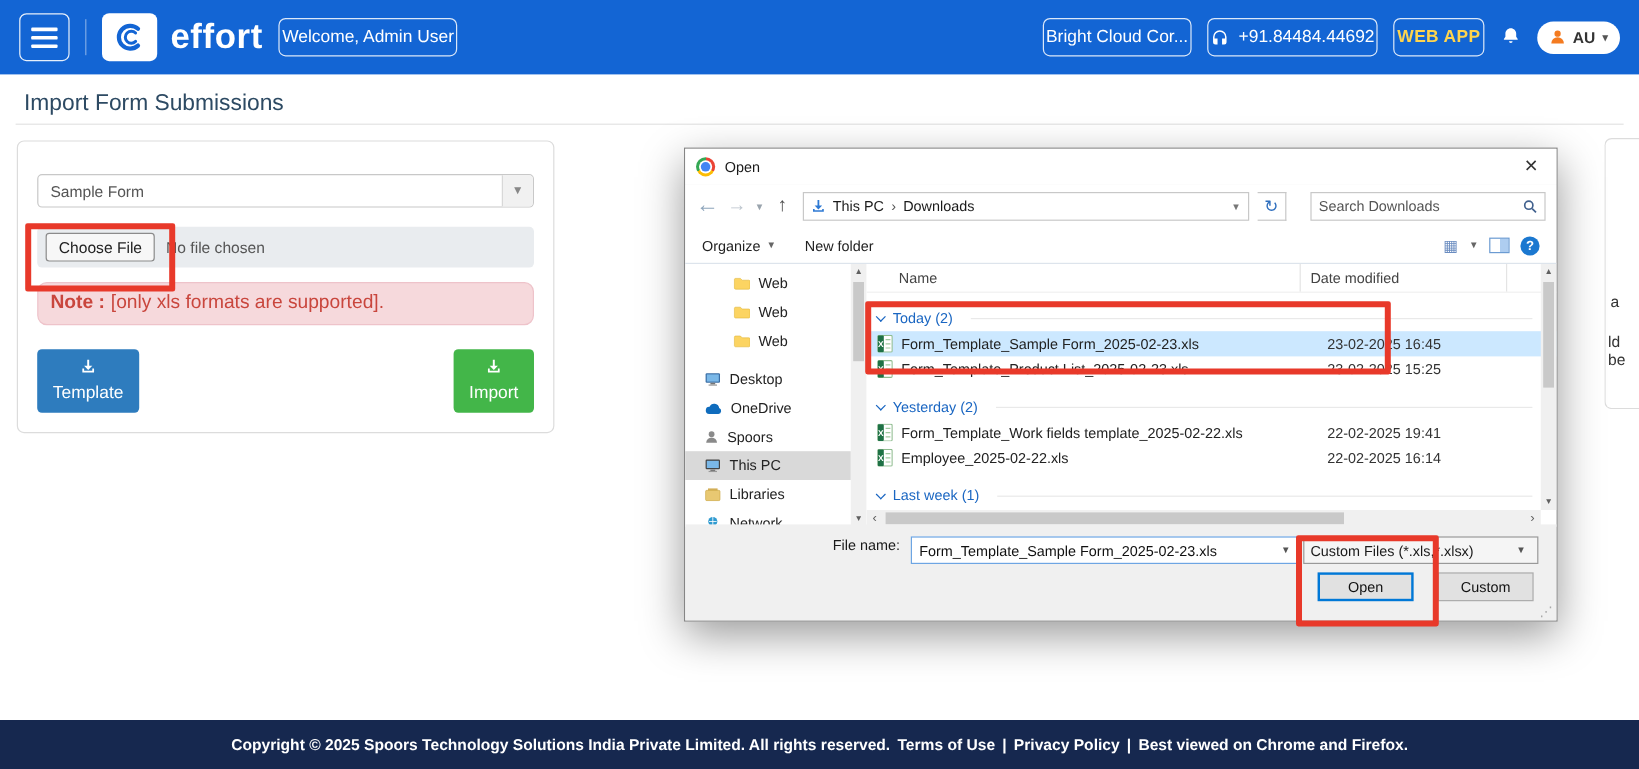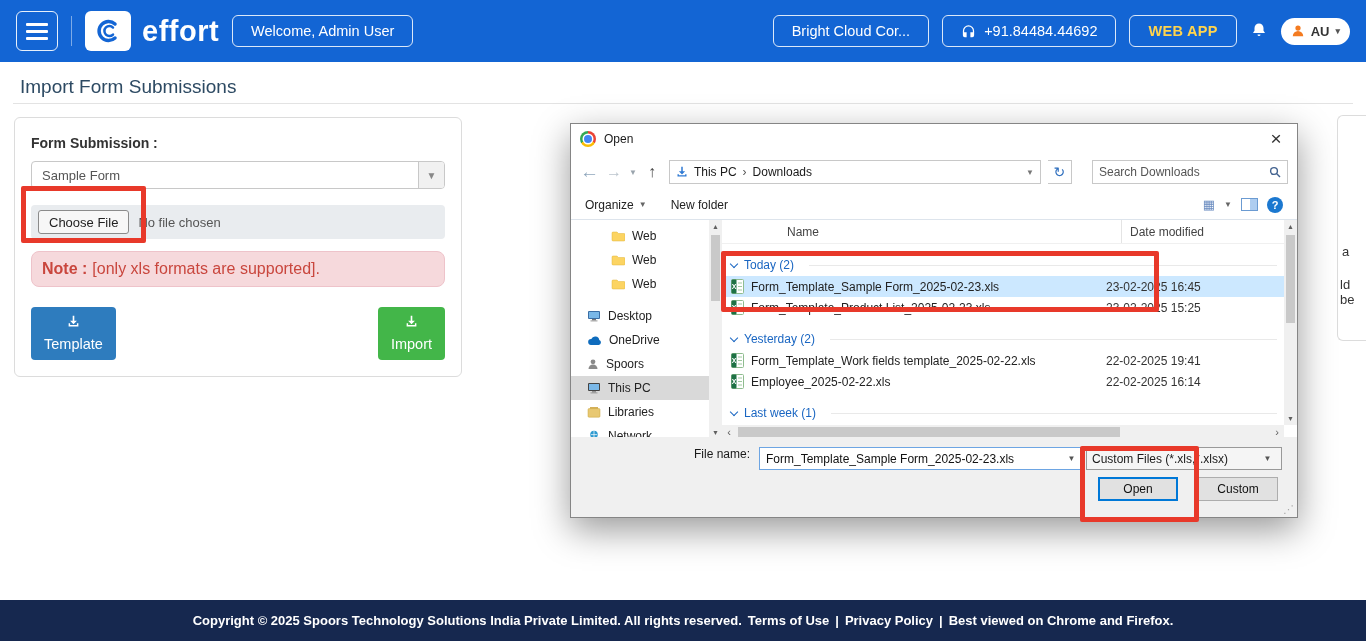--- a/index.html
+++ b/index.html
@@ -15,21 +15,21 @@
     display: flex; align-items: center; padding: 0 16px; gap: 13px;
   }
   .burger { width: 42px; height: 40px; border: 1px solid rgba(255,255,255,.9); border-radius: 6px;
     display: flex; flex-direction: column; justify-content: center; gap: 4px; padding: 0 9px; cursor: pointer; }
   .burger i { display: block; height: 3px; background: #fff; border-radius: 1px; }
   .hdr-divider { width: 1px; height: 30px; background: rgba(255,255,255,.45); }
   .logo-box { width: 46px; height: 40px; background: #fff; border-radius: 6px;
     display: flex; align-items: center; justify-content: center; }
   .brand { color: #fff; font-size: 29px; font-weight: bold; letter-spacing: .5px; margin-left: -2px; }
   .hdr-btn { border: 1px solid rgba(255,255,255,.85); border-radius: 6px; color: #fff; font-size: 14.5px;
-    padding: 7px 18px; display: flex; align-items: center; gap: 8px; background: transparent;
+    padding: 7px 2px; display: flex; align-items: center; gap: 8px; background: transparent;
     cursor: pointer; white-space: nowrap; }
   .webapp span { color: var(--webapp-yellow, #ffd44d); font-weight: bold; letter-spacing: .3px; }
   .hdr-right { margin-left: auto; display: flex; align-items: center; gap: 13px; }
   .bell-btn { cursor: pointer; display: flex; align-items: center; }
   .avatar-pill { background: #fff; border-radius: 16px; padding: 6px 10px; display: flex; align-items: center;
     gap: 6px; font-weight: bold; color: #333; font-size: 13px; cursor: pointer; }
   .avatar-pill .caret { font-size: 9px; color: #555; }
   
   .page-title { position: absolute; left: 20px; top: 76px; font-size: 19px; color: var(--title-color, #2d4a63); }
   .title-rule { position: absolute; left: 13px; right: 13px; top: 103px; height: 1px; background: #e3e3e3; }
@@ -110,21 +110,21 @@
   .side-item.selected { background: #d9d9d9; }
   .side-scroll { width: 13px; background: #f0f0f0; position: relative; }
   .sc-arrow { position: absolute; left: 0; width: 13px; height: 13px; color: #606060; font-size: 7px;
     display: flex; align-items: center; justify-content: center; cursor: pointer; }
   .sc-up { top: 0; } .sc-down { bottom: 0; }
   .sc-thumb { position: absolute; left: 2px; width: 9px; background: #c9c9c9; cursor: pointer; }
   .side-scroll .sc-thumb { top: 15px; height: 66px; }
   .file-area { flex: 1; position: relative; overflow: hidden; }
   .cols-header { height: 24px; display: flex; align-items: center; border-bottom: 1px solid #f0f0f0; }
   .col-name { width: 362px; padding-left: 27px; font-size: 12px; color: #444;
-    border-right: 1px solid #e4e4e4; height: 100%; display: flex; align-items: center; cursor: pointer; margin-left: 38px; }
+    border-right: 1px solid #e4e4e4; height: 100%; display: flex; align-items: center; cursor: pointer; }
   .col-date { width: 172px; padding-left: 8px; font-size: 12px; color: #444;
     border-right: 1px solid #e4e4e4; height: 100%; display: flex; align-items: center; cursor: pointer; }
   .group-hdr { height: 22px; margin-top: 10px; display: flex; align-items: center; gap: 7px;
     padding-left: 9px; color: var(--group-blue, #1a66c2); font-size: 12px; cursor: pointer; }
   .group-hdr::after { content: ""; flex: 1; height: 1px; background: #e9e9e9; margin: 0 20px 0 8px; }
   .chev { width: 6px; height: 6px; border-left: 1.5px solid currentColor; border-bottom: 1.5px solid currentColor;
     transform: rotate(-45deg); margin-top: -3px; flex: none; }
   .file-row { height: 21px; display: flex; align-items: center; font-size: 12px; color: #222; cursor: pointer; }
   .file-row.selected { background: var(--selection-blue, #cce8ff); }
   .row-name { width: 376px; display: flex; align-items: center; gap: 7px; padding-left: 9px;
@@ -221,21 +221,20 @@
         <span>AU</span>
         <span class="caret">▾</span>
       </div>
     </div>
   </header>
 
   <div class="page-title">Import Form Submissions</div>
   <div class="title-rule"></div>
 
   <section class="form-card">
-    <div class="form-label">Form Submission :</div>
     <div class="select">
       <span class="select-value">Sample Form</span>
       <span class="select-caret">▼</span>
     </div>
     <div class="file-strip">
       <span class="choose-btn">Choose File</span>
       <span class="no-file">No file chosen</span>
     </div>
     <div class="note-box">
       <b>Note :</b>

